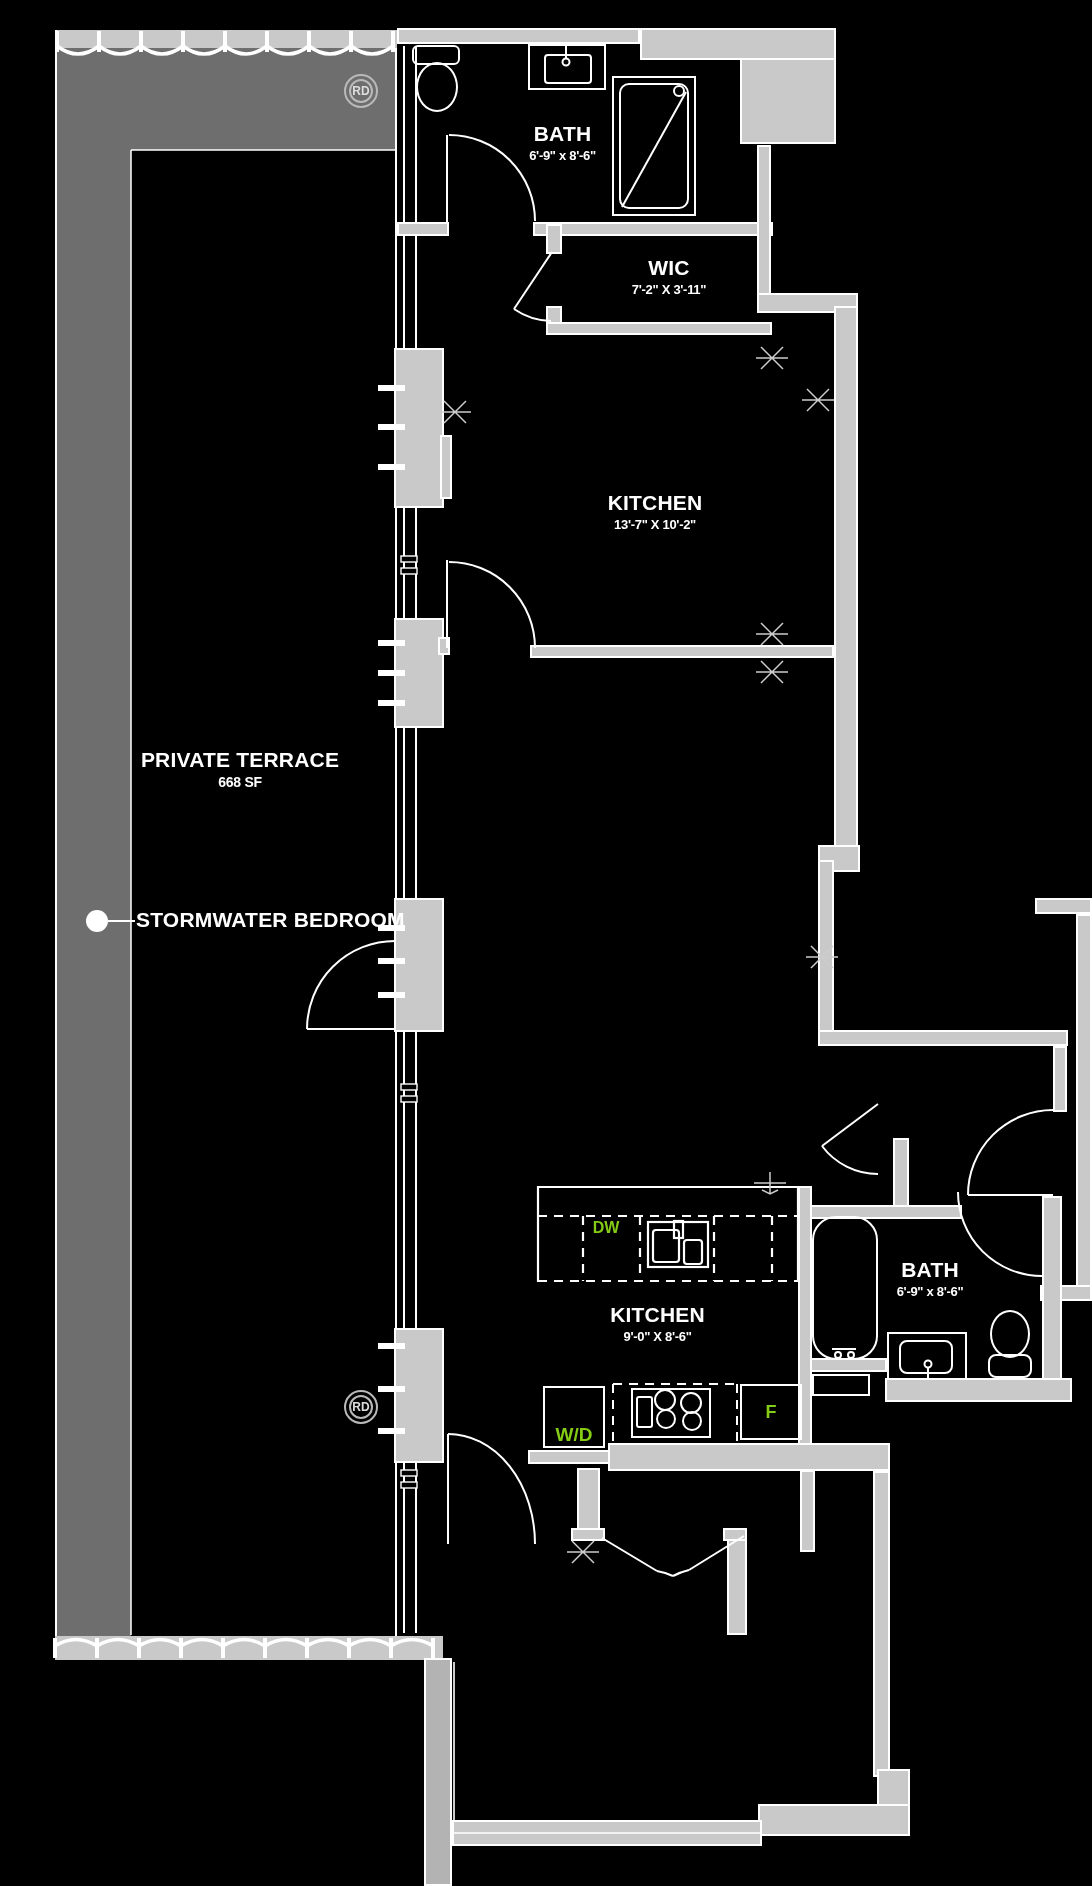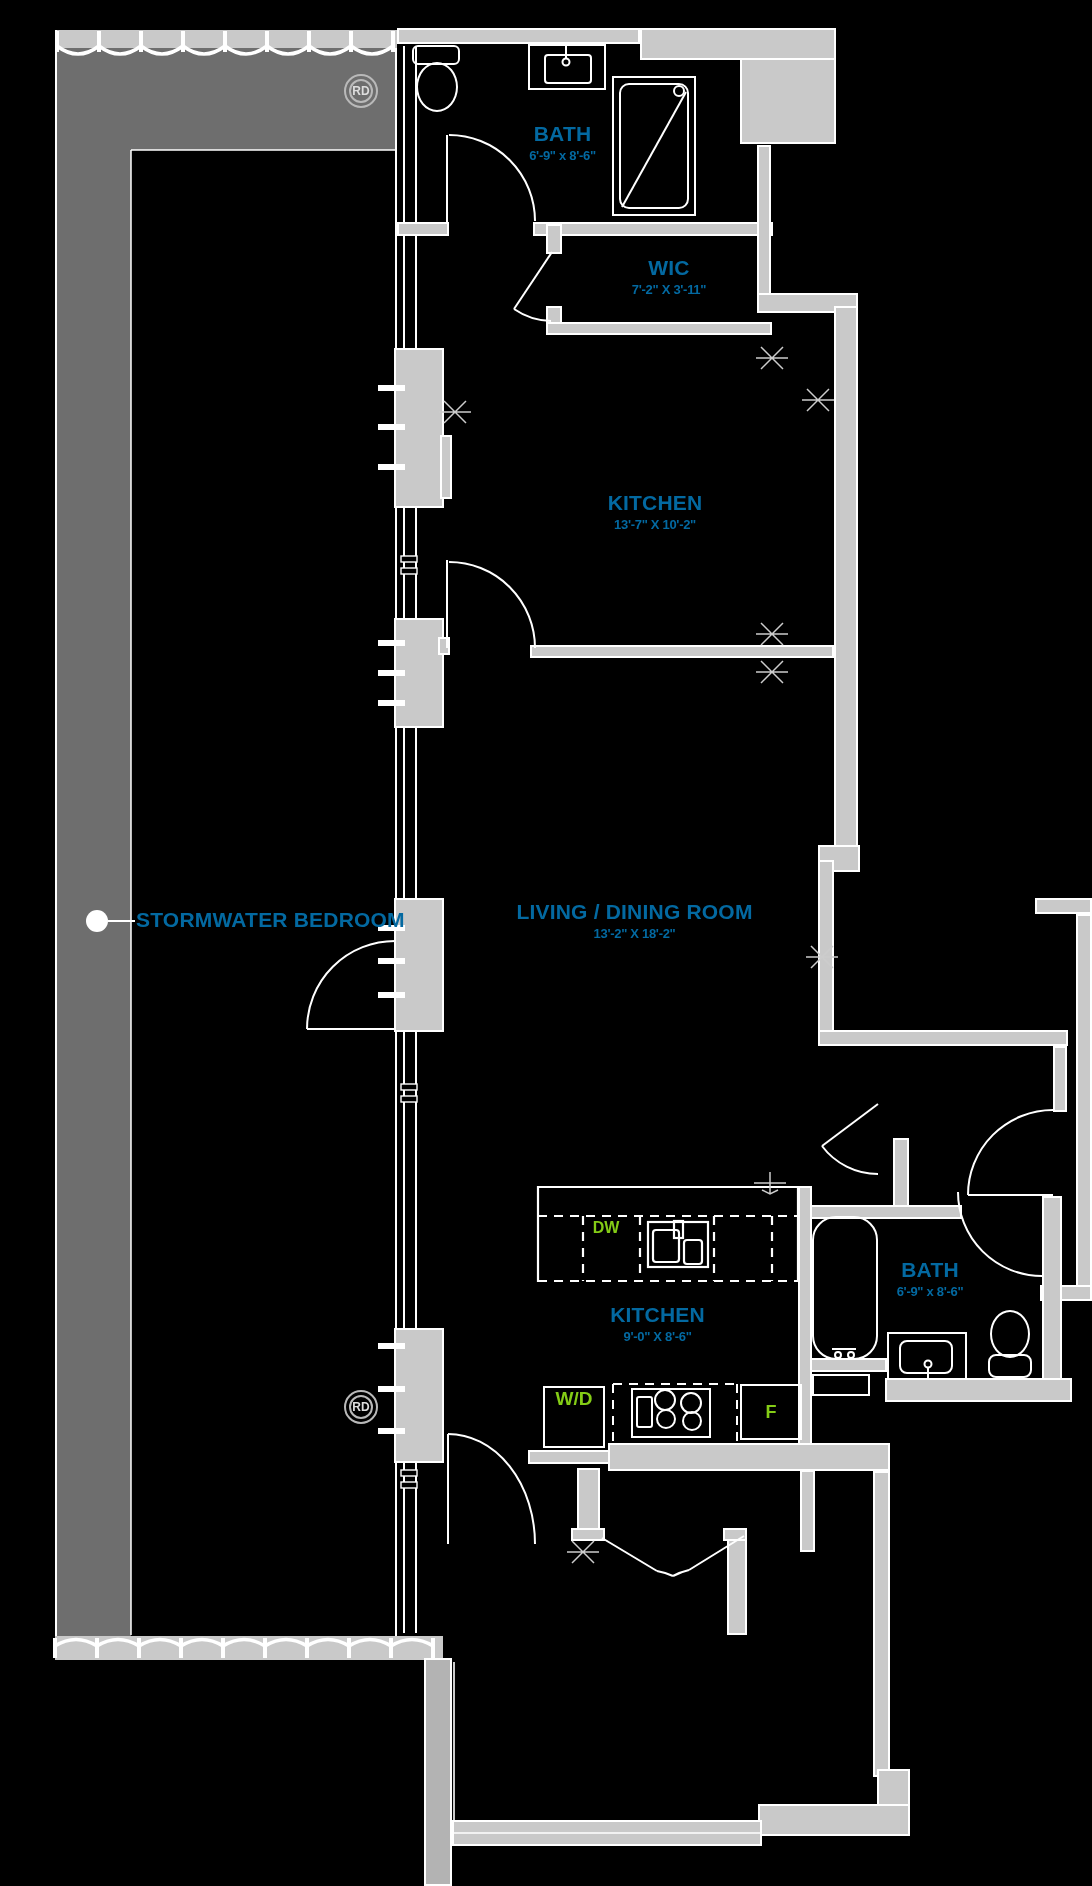--- a/index.html
+++ b/index.html
@@ -5,21 +5,21 @@
   html,body{margin:0;padding:0;background:#000;}
   #plan{position:relative;width:1092px;height:1886px;background:#000;overflow:hidden;
         font-family:"Liberation Sans",sans-serif;}
   .wall{position:absolute;background:#c9c9c9;border:2px solid #fff;box-sizing:border-box;}
   .dark{position:absolute;background:#6e6e6e;}
   .strip{position:absolute;background:#c9c9c9;}
   .wall-dim{position:absolute;background:#b3b3b3;border:2px solid #fff;box-sizing:border-box;}
   .window{position:absolute;background:#000;border-left:2px solid #fff;border-right:2px solid #fff;box-sizing:border-box;}
   .box{position:absolute;border:2px solid #fff;box-sizing:border-box;background:transparent;}
   .outline{position:absolute;border:2px solid #fff;box-sizing:border-box;}
-  .lbl{position:absolute;color:#0369a1;text-align:center;line-height:1.1;}
+  .lbl{position:absolute;color:#ffffff;text-align:center;line-height:1.1;}
   .name{font-size:21px;font-weight:700;letter-spacing:.2px;}
   .dims{font-size:13px;font-weight:700;letter-spacing:-.3px;margin-top:4px;}
   .small-lbl{position:absolute;color:#84cc16;font-weight:700;text-align:center;}
   .rd{position:absolute;width:34px;height:34px;border:2px solid #b9b9b9;border-radius:50%;
       display:flex;align-items:center;justify-content:center;box-sizing:border-box;}
   .rd-inner{width:24px;height:24px;border:2px solid #b9b9b9;border-radius:50%;box-sizing:border-box;
       display:flex;align-items:center;justify-content:center;font-size:12px;font-weight:700;color:#ddd;}
   svg{position:absolute;left:0;top:0;}
 </style>
 </head>
@@ -81,21 +81,21 @@
   <div class="wall" style="left:885px;top:1378px;width:187px;height:24px;"></div>
   <div class="wall" style="left:798px;top:1358px;width:89px;height:14px;"></div>
   <div class="wall" style="left:798px;top:1186px;width:14px;height:259px;"></div>
   <div class="box" style="left:812px;top:1216px;width:66px;height:144px;border-radius:24px;border-width:2.5px;"></div>
   <div class="box" style="left:812px;top:1374px;width:58px;height:22px;"></div>
   <div class="box" style="left:887px;top:1332px;width:80px;height:48px;"></div>
   <div class="box" style="left:899px;top:1340px;width:54px;height:34px;border-radius:8px;"></div>
   <div class="box" style="left:990px;top:1310px;width:40px;height:48px;border-radius:50%;"></div>
   <div class="box" style="left:988px;top:1354px;width:44px;height:24px;border-radius:8px;"></div>
 
-  <div class="box" style="left:543px;top:1386px;width:62px;height:62px;display:flex;align-items:flex-start;justify-content:center;">
+  <div class="box" style="left:543px;top:1386px;width:62px;height:62px;display:flex;align-items:flex-end;justify-content:center;">
     <span class="small-lbl" style="position:static;font-size:19px;">W/D</span>
   </div>
   <div class="box" style="left:740px;top:1384px;width:62px;height:56px;display:flex;align-items:center;justify-content:center;">
     <span class="small-lbl" style="position:static;font-size:18px;">F</span>
   </div>
   <div class="box" style="left:631px;top:1388px;width:80px;height:50px;"></div>
   <div class="wall" style="left:608px;top:1443px;width:282px;height:28px;"></div>
   <div class="wall" style="left:528px;top:1450px;width:82px;height:14px;"></div>
 
   <div class="wall" style="left:577px;top:1468px;width:23px;height:64px;"></div>
@@ -278,26 +278,26 @@
     <div class="dims">6'-9" x 8'-6"</div>
   </div>
   <div class="lbl" style="left:594px;top:256px;width:150px;">
     <div class="name">WIC</div>
     <div class="dims">7'-2" X 3'-11"</div>
   </div>
   <div class="lbl" style="left:555px;top:491px;width:200px;">
     <div class="name">KITCHEN</div>
     <div class="dims">13'-7" X 10'-2"</div>
   </div>
+  <div class="lbl" style="left:125px;top:748px;width:230px;">
+    <div class="name">PRIVATE TERRACE</div>
+    <div class="dims" style="font-size:14px;">668 SF</div>
+  </div>
   <div class="lbl" style="left:136px;top:908px;width:290px;text-align:left;">
     <div class="name">STORMWATER BEDROOM</div>
-  </div>
-  <div class="lbl" style="left:512px;top:900px;width:245px;">
-    <div class="name">LIVING / DINING ROOM</div>
-    <div class="dims">13'-2" X 18'-2"</div>
   </div>
   <div class="lbl" style="left:565px;top:1303px;width:185px;">
     <div class="name">KITCHEN</div>
     <div class="dims">9'-0" X 8'-6"</div>
   </div>
   <div class="lbl" style="left:860px;top:1258px;width:140px;">
     <div class="name">BATH</div>
     <div class="dims">6'-9" x 8'-6"</div>
   </div>
   <div class="small-lbl" style="left:582px;top:1219px;width:48px;font-size:16px;">DW</div>

